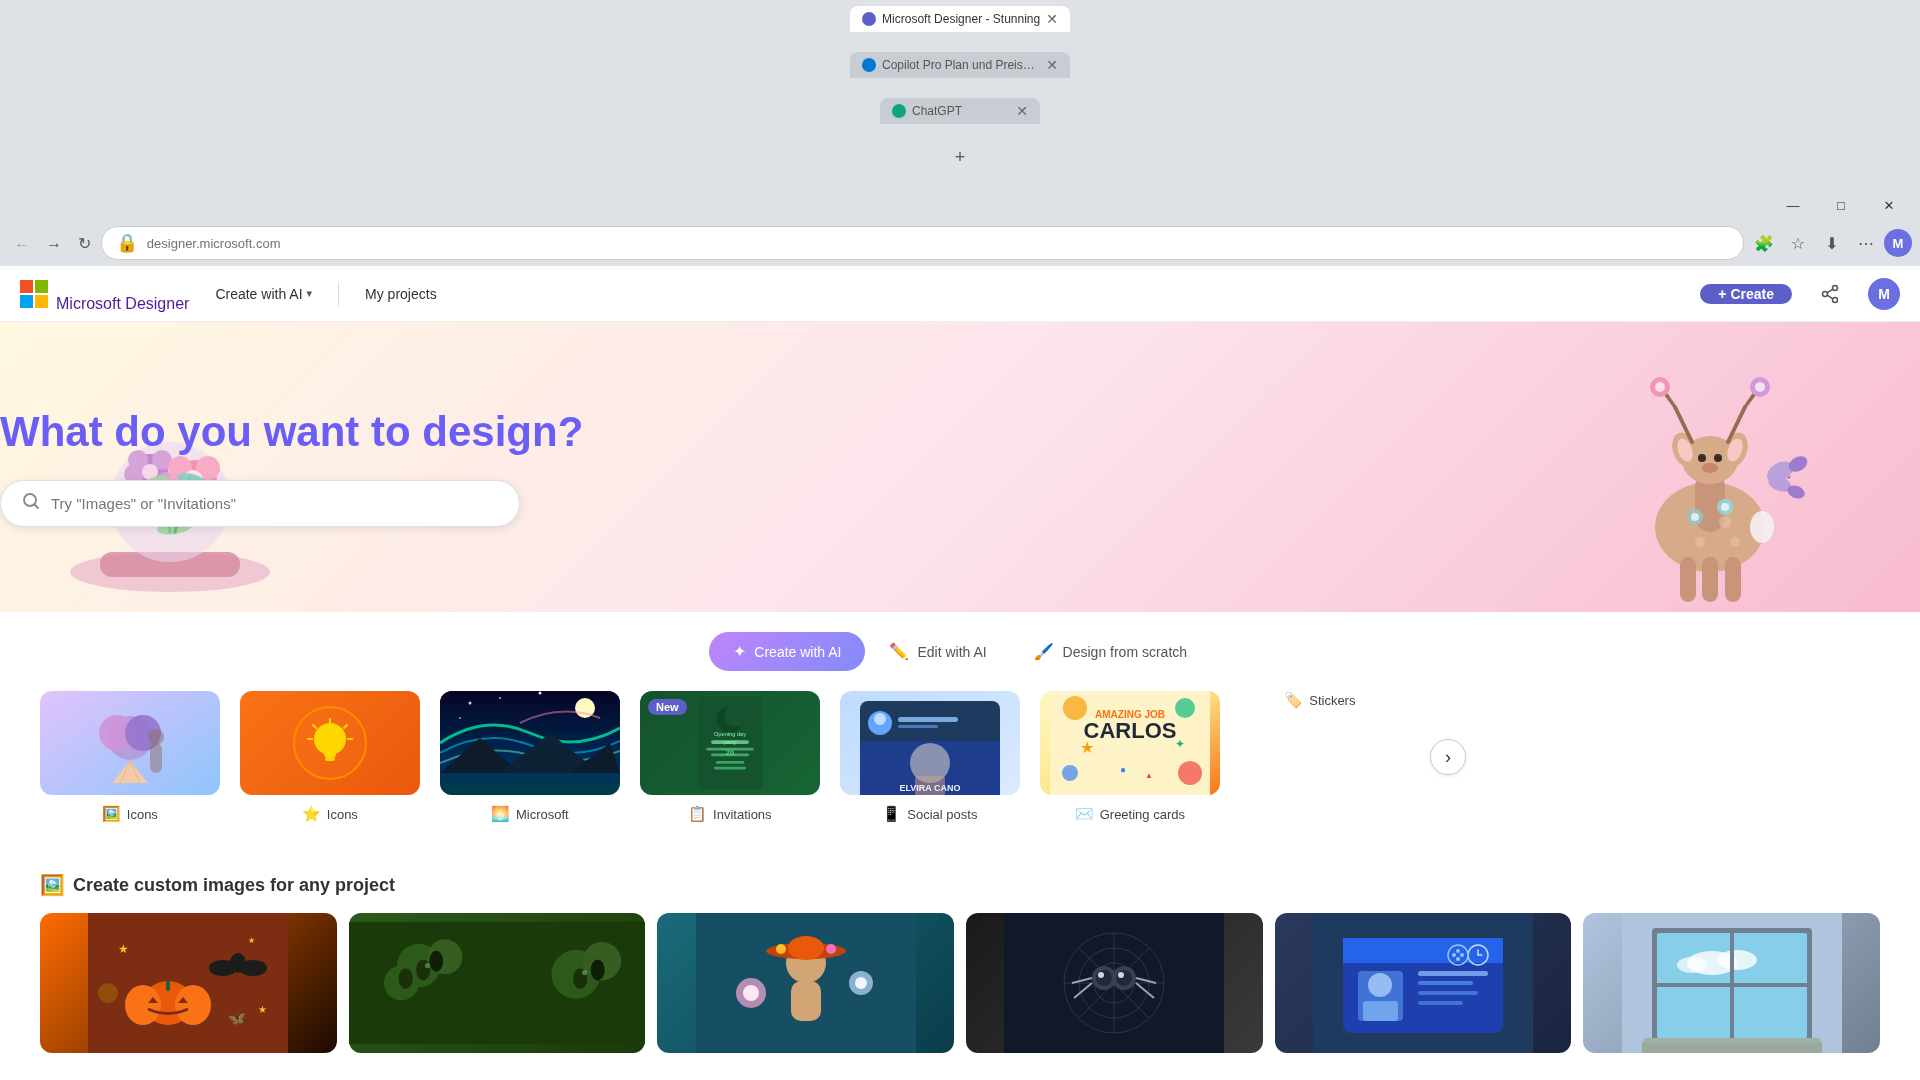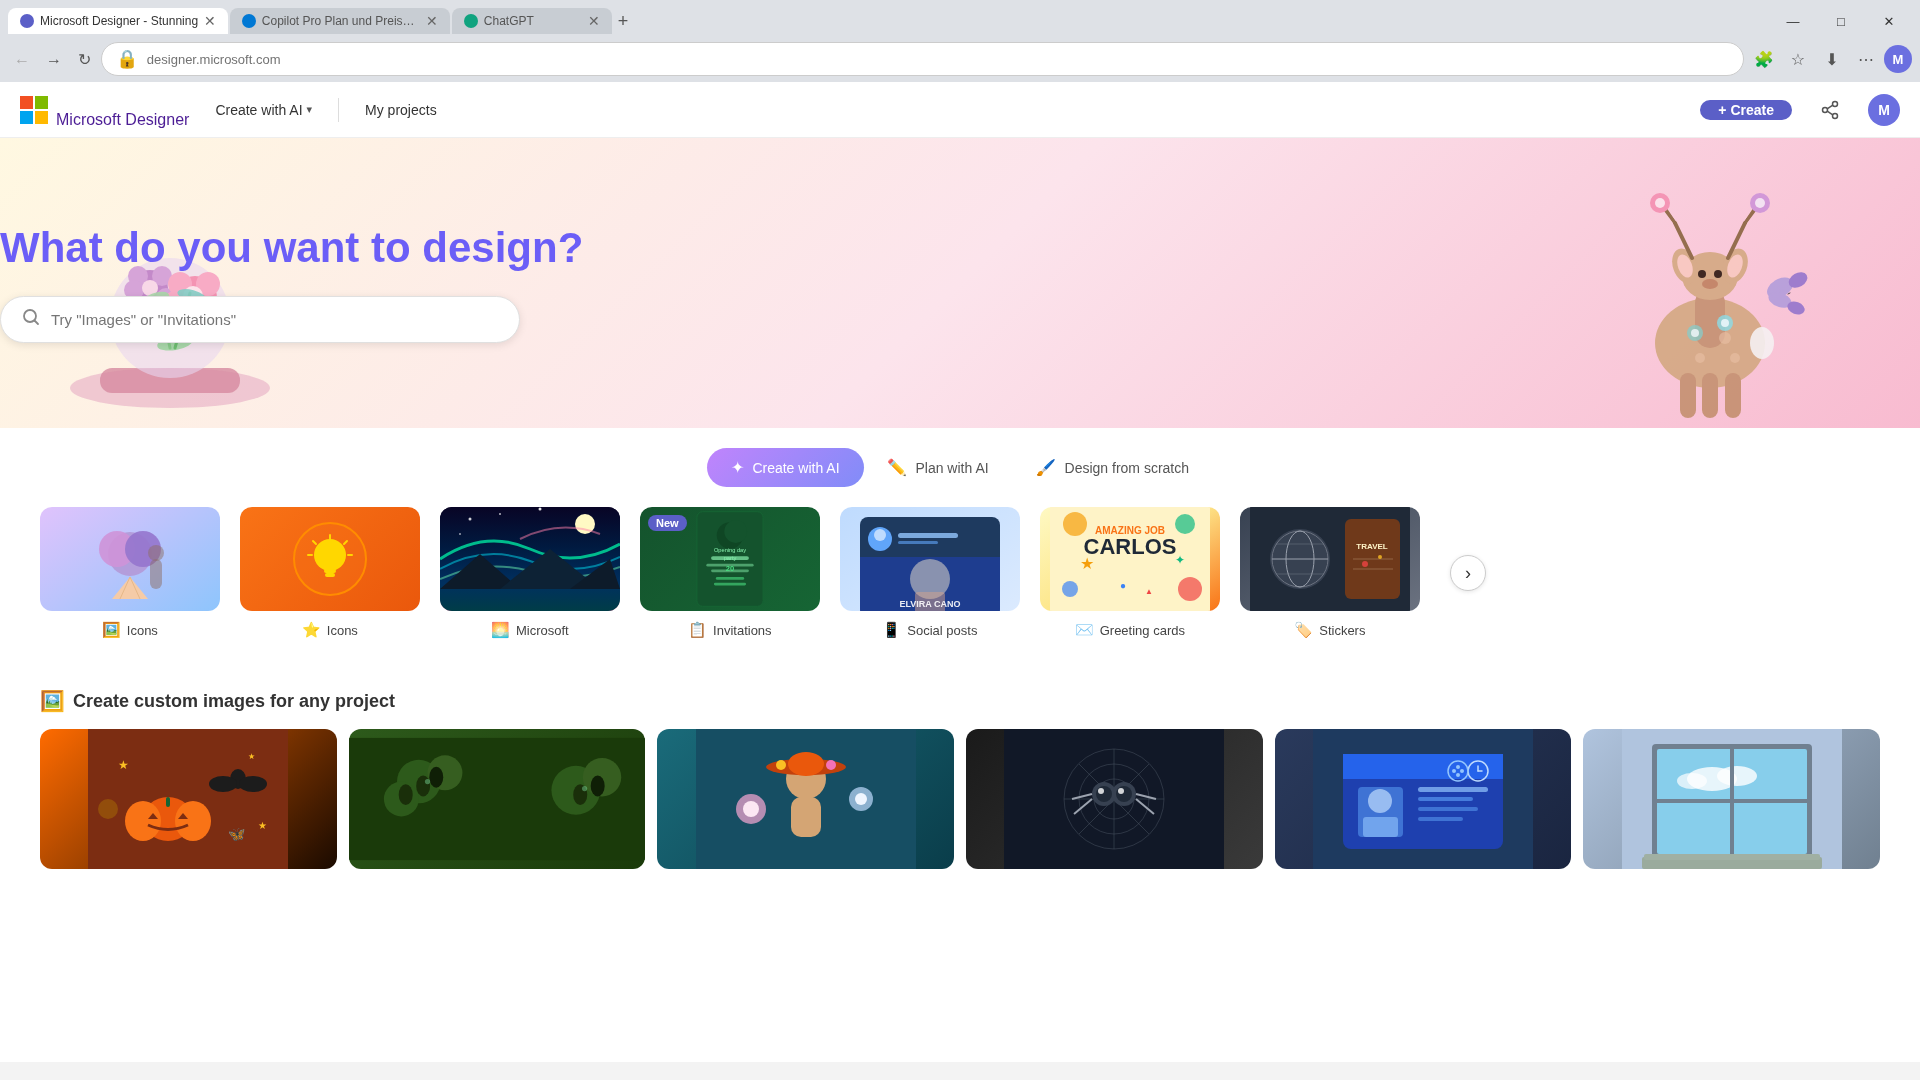--- a/index.html
+++ b/index.html
@@ -8,21 +8,22 @@
     
     .browser-chrome {
       background: #dee1e6;
       width: 1920px;
     }
     .browser-titlebar {
       display: flex;
       align-items: center;
       background: #dee1e6;
       padding: 6px 8px 0 8px;
-      gap: 2px;
+      gap: 20px;
+      flex-direction: column;
     }
     .browser-tab {
       display: flex;
       align-items: center;
       background: #fff;
       border-radius: 8px 8px 0 0;
       padding: 6px 12px;
       font-size: 12px;
       color: #333;
       max-width: 220px;
@@ -664,21 +665,21 @@
     </div>
   </div>
 
   <div class="tab-bar">
     <div class="tab-item active">
       <span class="tab-icon">✦</span>
       <span>Create with AI</span>
     </div>
     <div class="tab-item">
       <span class="tab-icon">✏️</span>
-      <span>Plan with AI</span>
+      <span>Edit with AI</span>
     </div>
     <div class="tab-item">
       <span class="tab-icon">🖌️</span>
       <span>Design from scratch</span>
     </div>
   </div>
 
   <div class="categories-section">
     <div class="categories-scroll">
 
@@ -852,44 +853,20 @@
             </svg>
           </div>
         </div>
         <div class="category-label">
           <span class="category-label-icon">✉️</span>
           <span>Greeting cards</span>
         </div>
       </div>
 
       <div class="category-card">
-        <div class="category-img">
-          <div style="background: linear-gradient(145deg, #374151, #6b7280); height:100%; display:flex; align-items:center; justify-content:center;">
-            <svg width="160" height="120" viewBox="0 0 160 120" fill="none">
-
-              <rect width="160" height="120" fill="#1f2937"></rect>
-
-              <circle cx="50" cy="60" r="30" fill="#374151"></circle>
-              <circle cx="50" cy="60" r="28" stroke="#6b7280" stroke-width="1" fill="none"></circle>
-
-              <ellipse cx="50" cy="60" rx="14" ry="28" stroke="#9ca3af" stroke-width="1" fill="none"></ellipse>
-              <line x1="22" y1="60" x2="78" y2="60" stroke="#9ca3af" stroke-width="1"></line>
-              <line x1="26" y1="45" x2="74" y2="45" stroke="#9ca3af" stroke-width="0.5" opacity="0.6"></line>
-              <line x1="26" y1="75" x2="74" y2="75" stroke="#9ca3af" stroke-width="0.5" opacity="0.6"></line>
-
-              <rect x="95" y="20" width="55" height="80" rx="6" fill="#92400e" opacity="0.7"></rect>
-              <text x="122" y="50" text-anchor="middle" fill="#fef3c7" font-size="8" font-family="Arial" font-weight="bold">TRAVEL</text>
-
-              <line x1="103" y1="60" x2="143" y2="60" stroke="#fef3c7" stroke-width="0.5" opacity="0.5"></line>
-              <line x1="103" y1="70" x2="143" y2="70" stroke="#fef3c7" stroke-width="0.5" opacity="0.5"></line>
-              <circle cx="115" cy="65" r="3" fill="#ef4444" opacity="0.8"></circle>
-              <circle cx="130" cy="58" r="2" fill="#fbbf24" opacity="0.8"></circle>
-            </svg>
-          </div>
-        </div>
         <div class="category-label">
           <span class="category-label-icon">🏷️</span>
           <span>Stickers</span>
         </div>
       </div>
 
       <button class="next-arrow">›</button>
     </div>
   </div>
 

